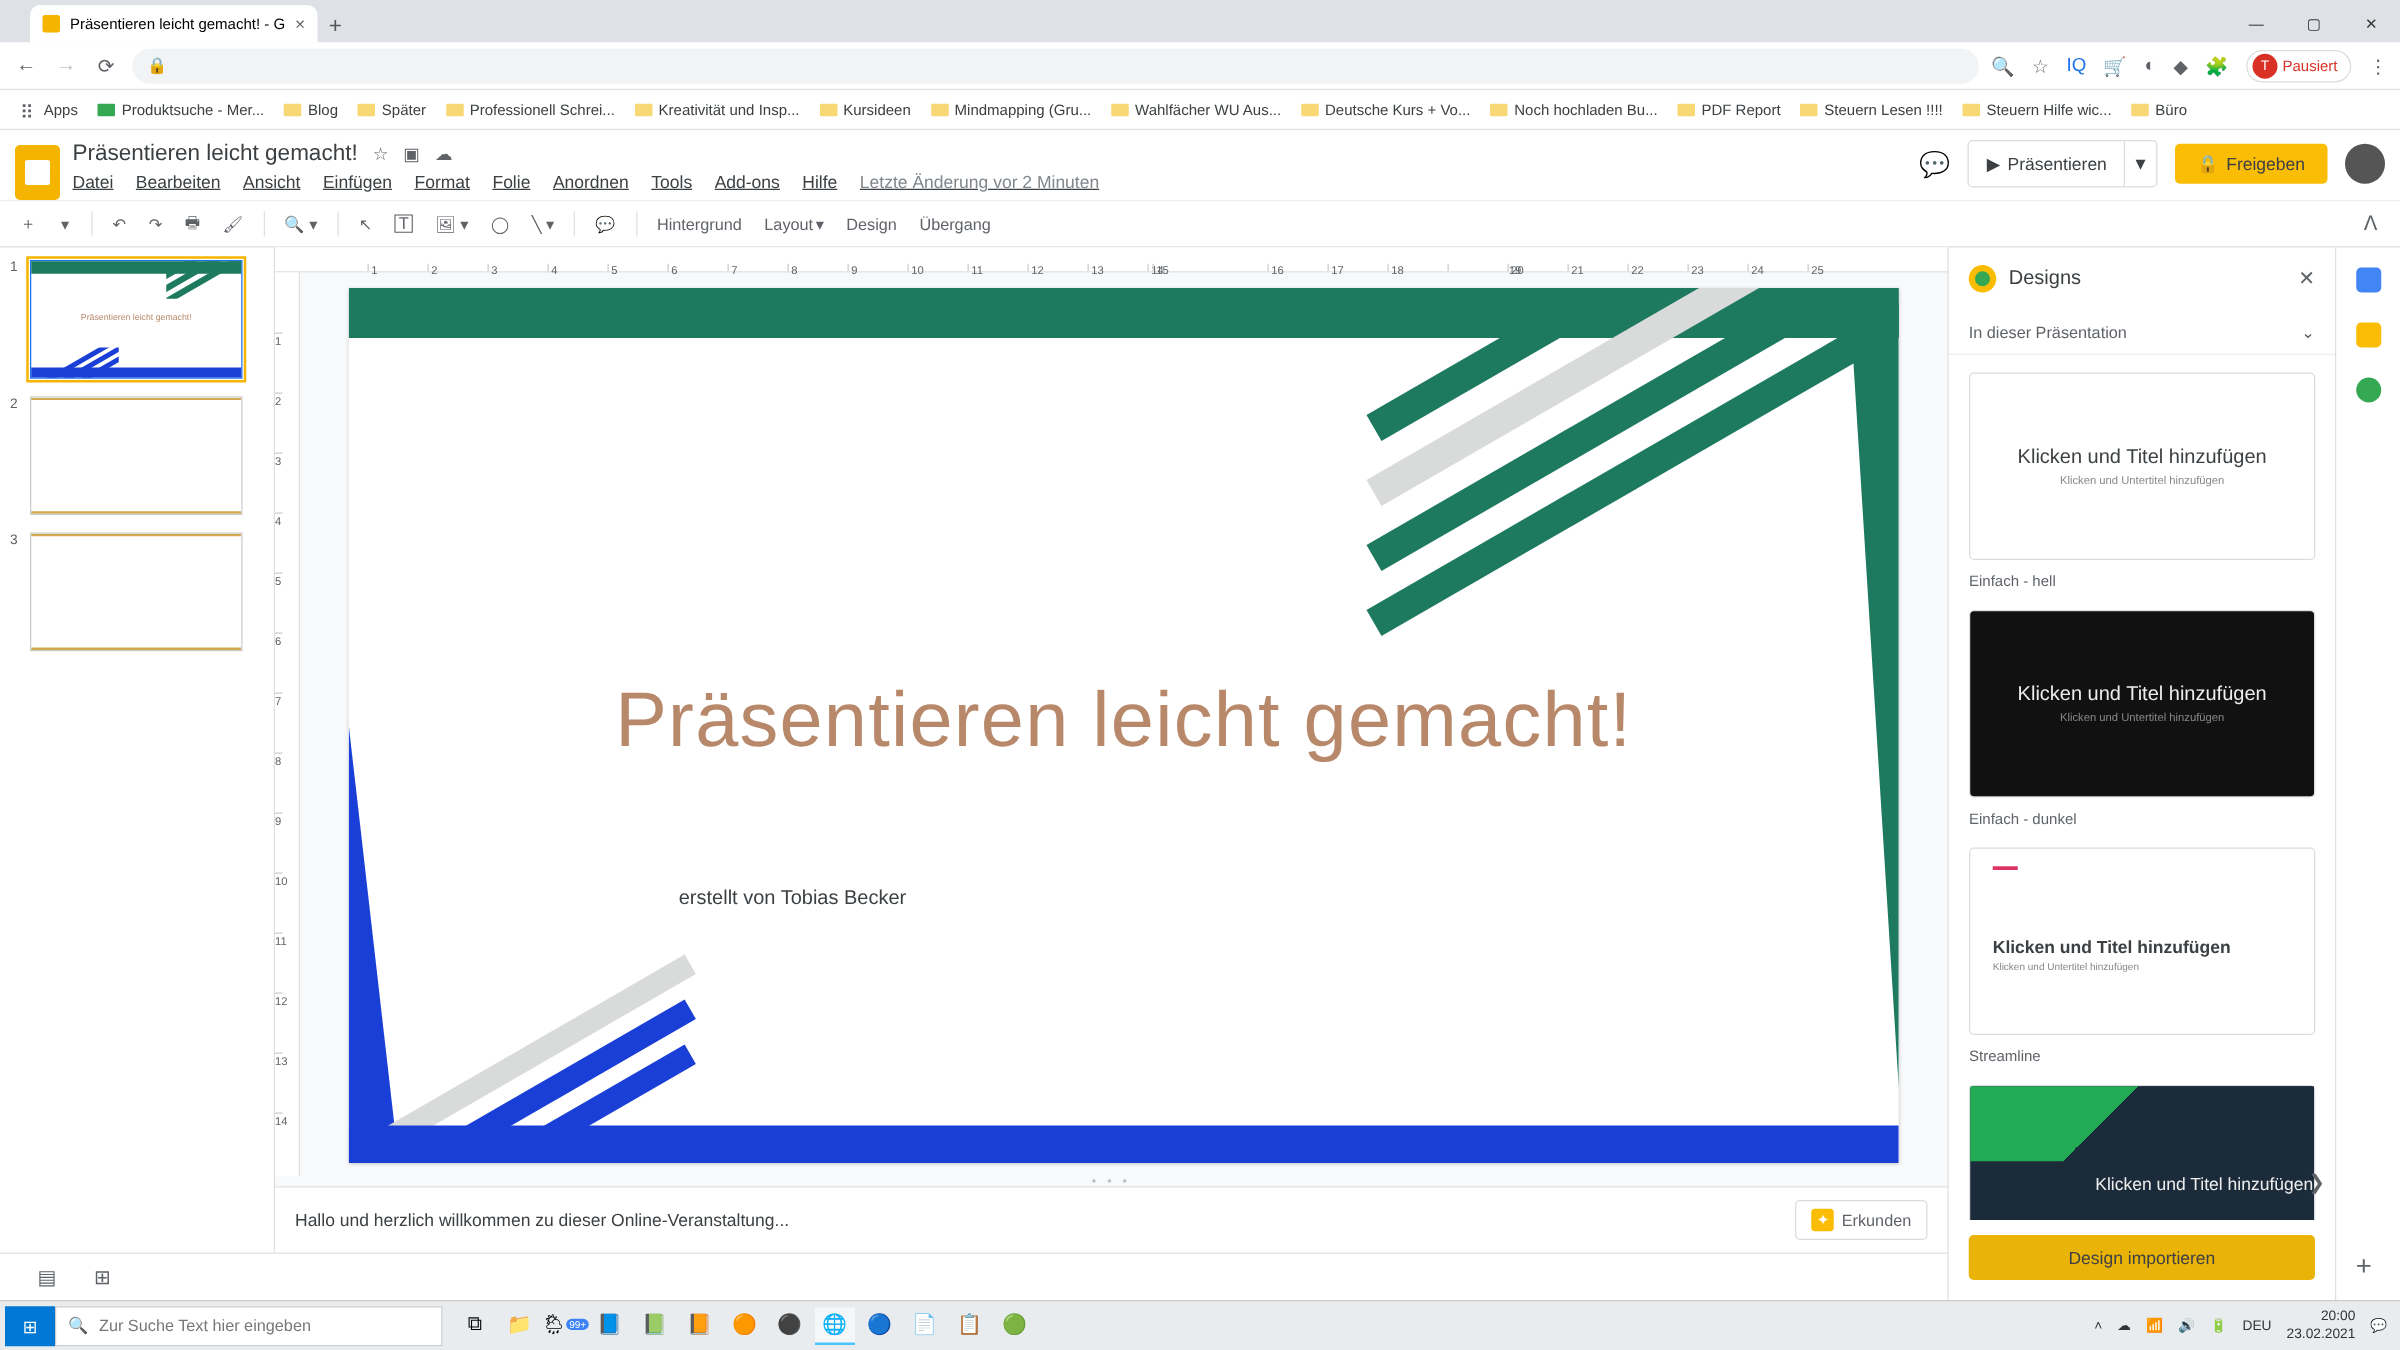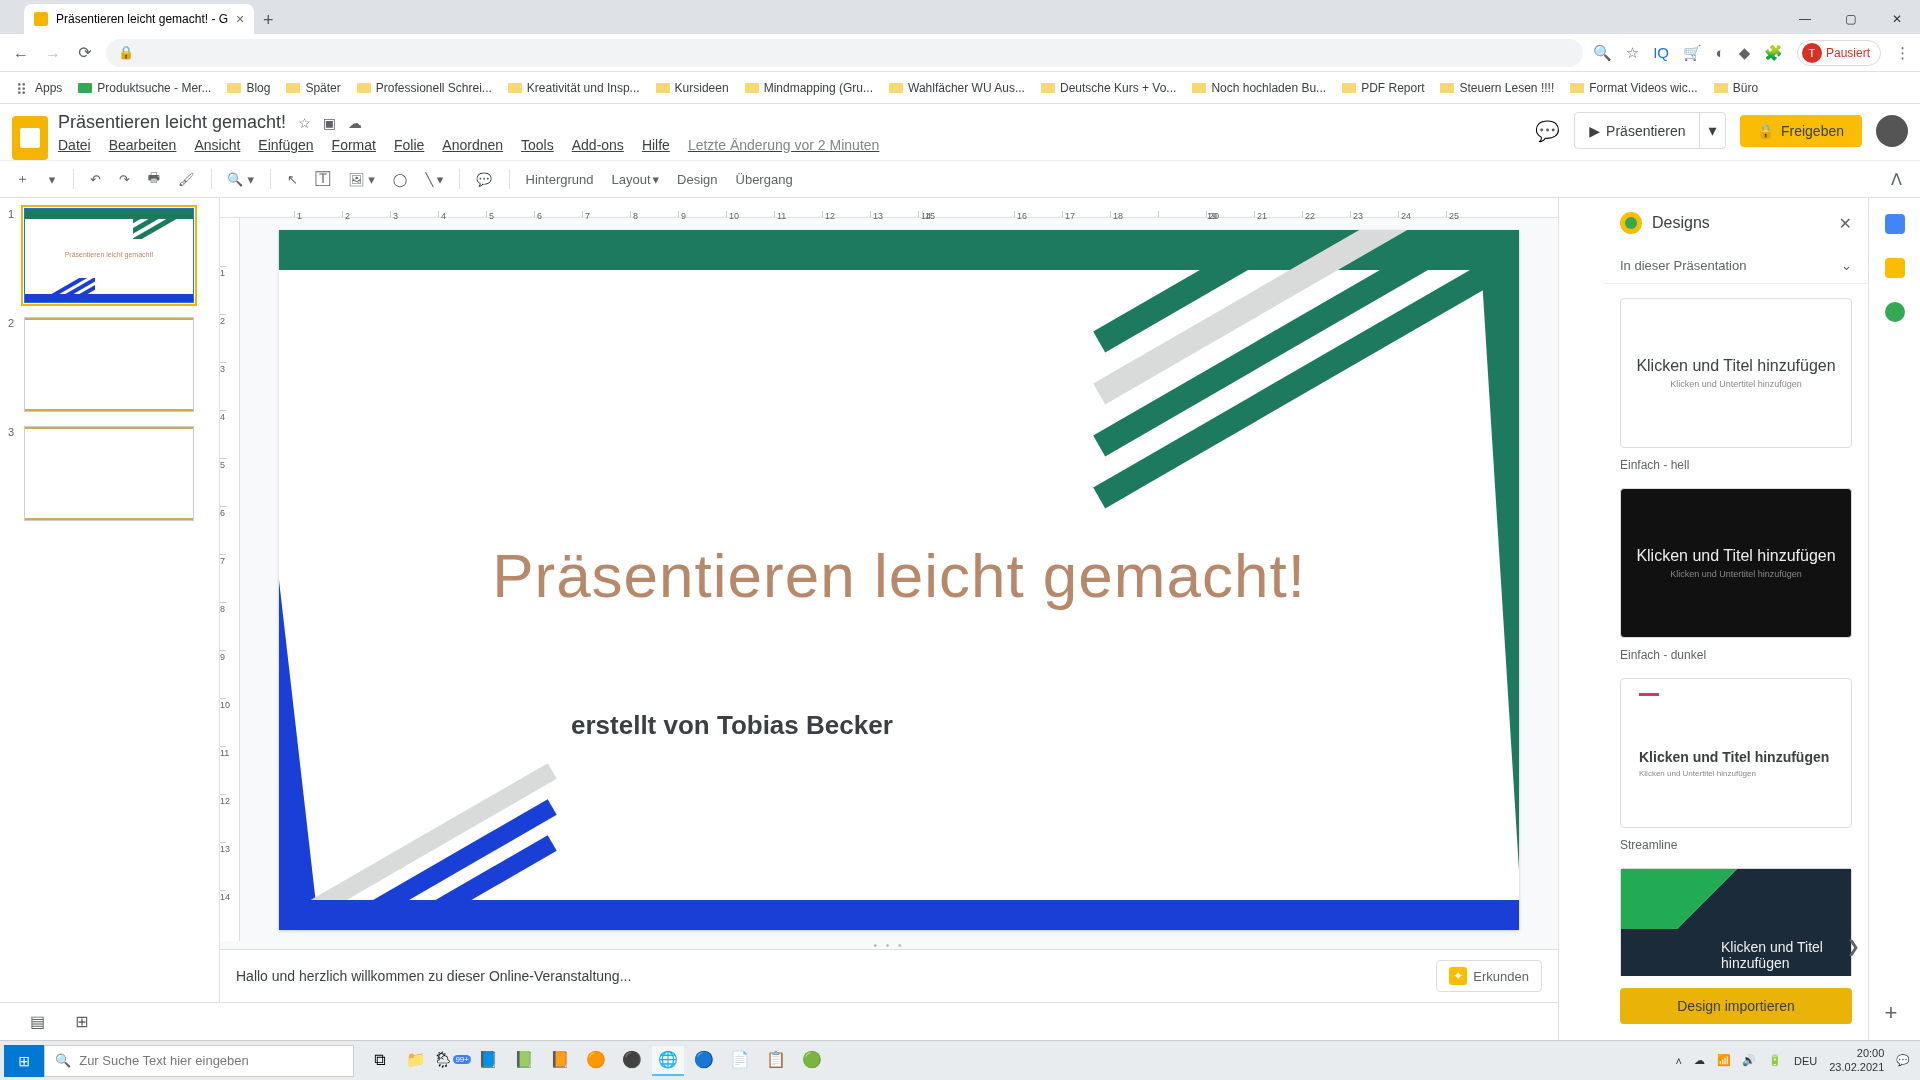--- a/index.html
+++ b/index.html
@@ -82,21 +82,21 @@
 .bar-bottom { position: absolute; bottom: 0; left: 0; right: 0; height: 30px; background: #1a3fd6; }
 .green-tri { position: absolute; top: 0; right: 0; width: 0; height: 0; border-left: 40px solid transparent; border-top: 640px solid #1e7a5f; opacity: 1; }
 .blue-tri { position: absolute; bottom: 0; left: 0; width: 0; height: 0; border-right: 40px solid transparent; border-bottom: 350px solid #1a3fd6; }
 .g-stripes { position: absolute; top: -50px; right: -140px; }
 .g-stripes div { width: 600px; height: 24px; background: #1e7a5f; transform: rotate(-30deg); margin-bottom: 28px; }
 .g-stripes div:nth-child(2){ background: #d8dbd9; }
 .b-stripes { position: absolute; bottom: -40px; left: -100px; }
 .b-stripes div { width: 400px; height: 18px; background: #1a3fd6; transform: rotate(-30deg); margin-bottom: 18px; }
 .b-stripes div:nth-child(1){ background: #d8dbd9; }
 .slide-title { position: absolute; top: 310px; left: 0; right: 0; text-align: center; font-size: 62px; color: #b8886a; font-weight: 400; letter-spacing: 1px; }
-.slide-sub { position: absolute; top: 480px; left: 292px; font-size: 26px; color: #3c4043; font-weight: bold; }
+.slide-sub { position: absolute; top: 480px; left: 264px; font-size: 16px; color: #3c4043; }
 
 
 .notes-bar { border-top: 1px solid #e0e0e0; background: #fff; padding: 10px 16px; display: flex; align-items: center; }
 .notes-text { font-size: 14px; color: #3c4043; }
 .erkunden { margin-left: auto; display: flex; align-items: center; gap: 6px; border: 1px solid #dadce0; padding: 6px 12px; border-radius: 4px; font-size: 13px; color: #5f6368; }
 .erkunden .star { width: 18px; height: 18px; background: #fbbc04; border-radius: 3px; display: flex; align-items: center; justify-content: center; color: #fff; font-size: 12px; }
 
 
 .view-switch { border-top: 1px solid #e0e0e0; height: 38px; display: flex; align-items: center; gap: 30px; padding: 0 30px; }
 .view-switch .vic { color: #5f6368; font-size: 16px; }
@@ -229,21 +229,21 @@
   <div class="bm">
       <span class="folder"></span>
       <span>PDF Report</span>
     </div>
   <div class="bm">
       <span class="folder"></span>
       <span>Steuern Lesen !!!!</span>
     </div>
   <div class="bm">
       <span class="folder"></span>
-      <span>Format Videos wic...</span>
+      <span>Steuern Hilfe wic...</span>
     </div>
   <div class="bm">
       <span class="folder"></span>
       <span>Büro</span>
     </div>
 </div>
 
 <div class="app-header">
   <div class="slides-logo"></div>
   <div class="title-area">
@@ -414,21 +414,21 @@
           </div>
         </div>
       </div>
     </div>
     <div class="view-switch">
       <span class="vic">▤</span>
       <span class="vic">⊞</span>
     </div>
   </div>
 
-  <div class="designs-panel" style="position:relative;padding-left:45px;">
+  <div class="designs-panel" style="position:relative;">
     <div class="dp-header">
       <span class="dp-icon"></span>
       <span class="dp-title">Designs</span>
       <span class="dp-close">✕</span>
     </div>
     <div class="dp-section-hdr">
       <span>In dieser Präsentation</span>
       <span>⌄</span>
     </div>
     <div class="dp-list">

